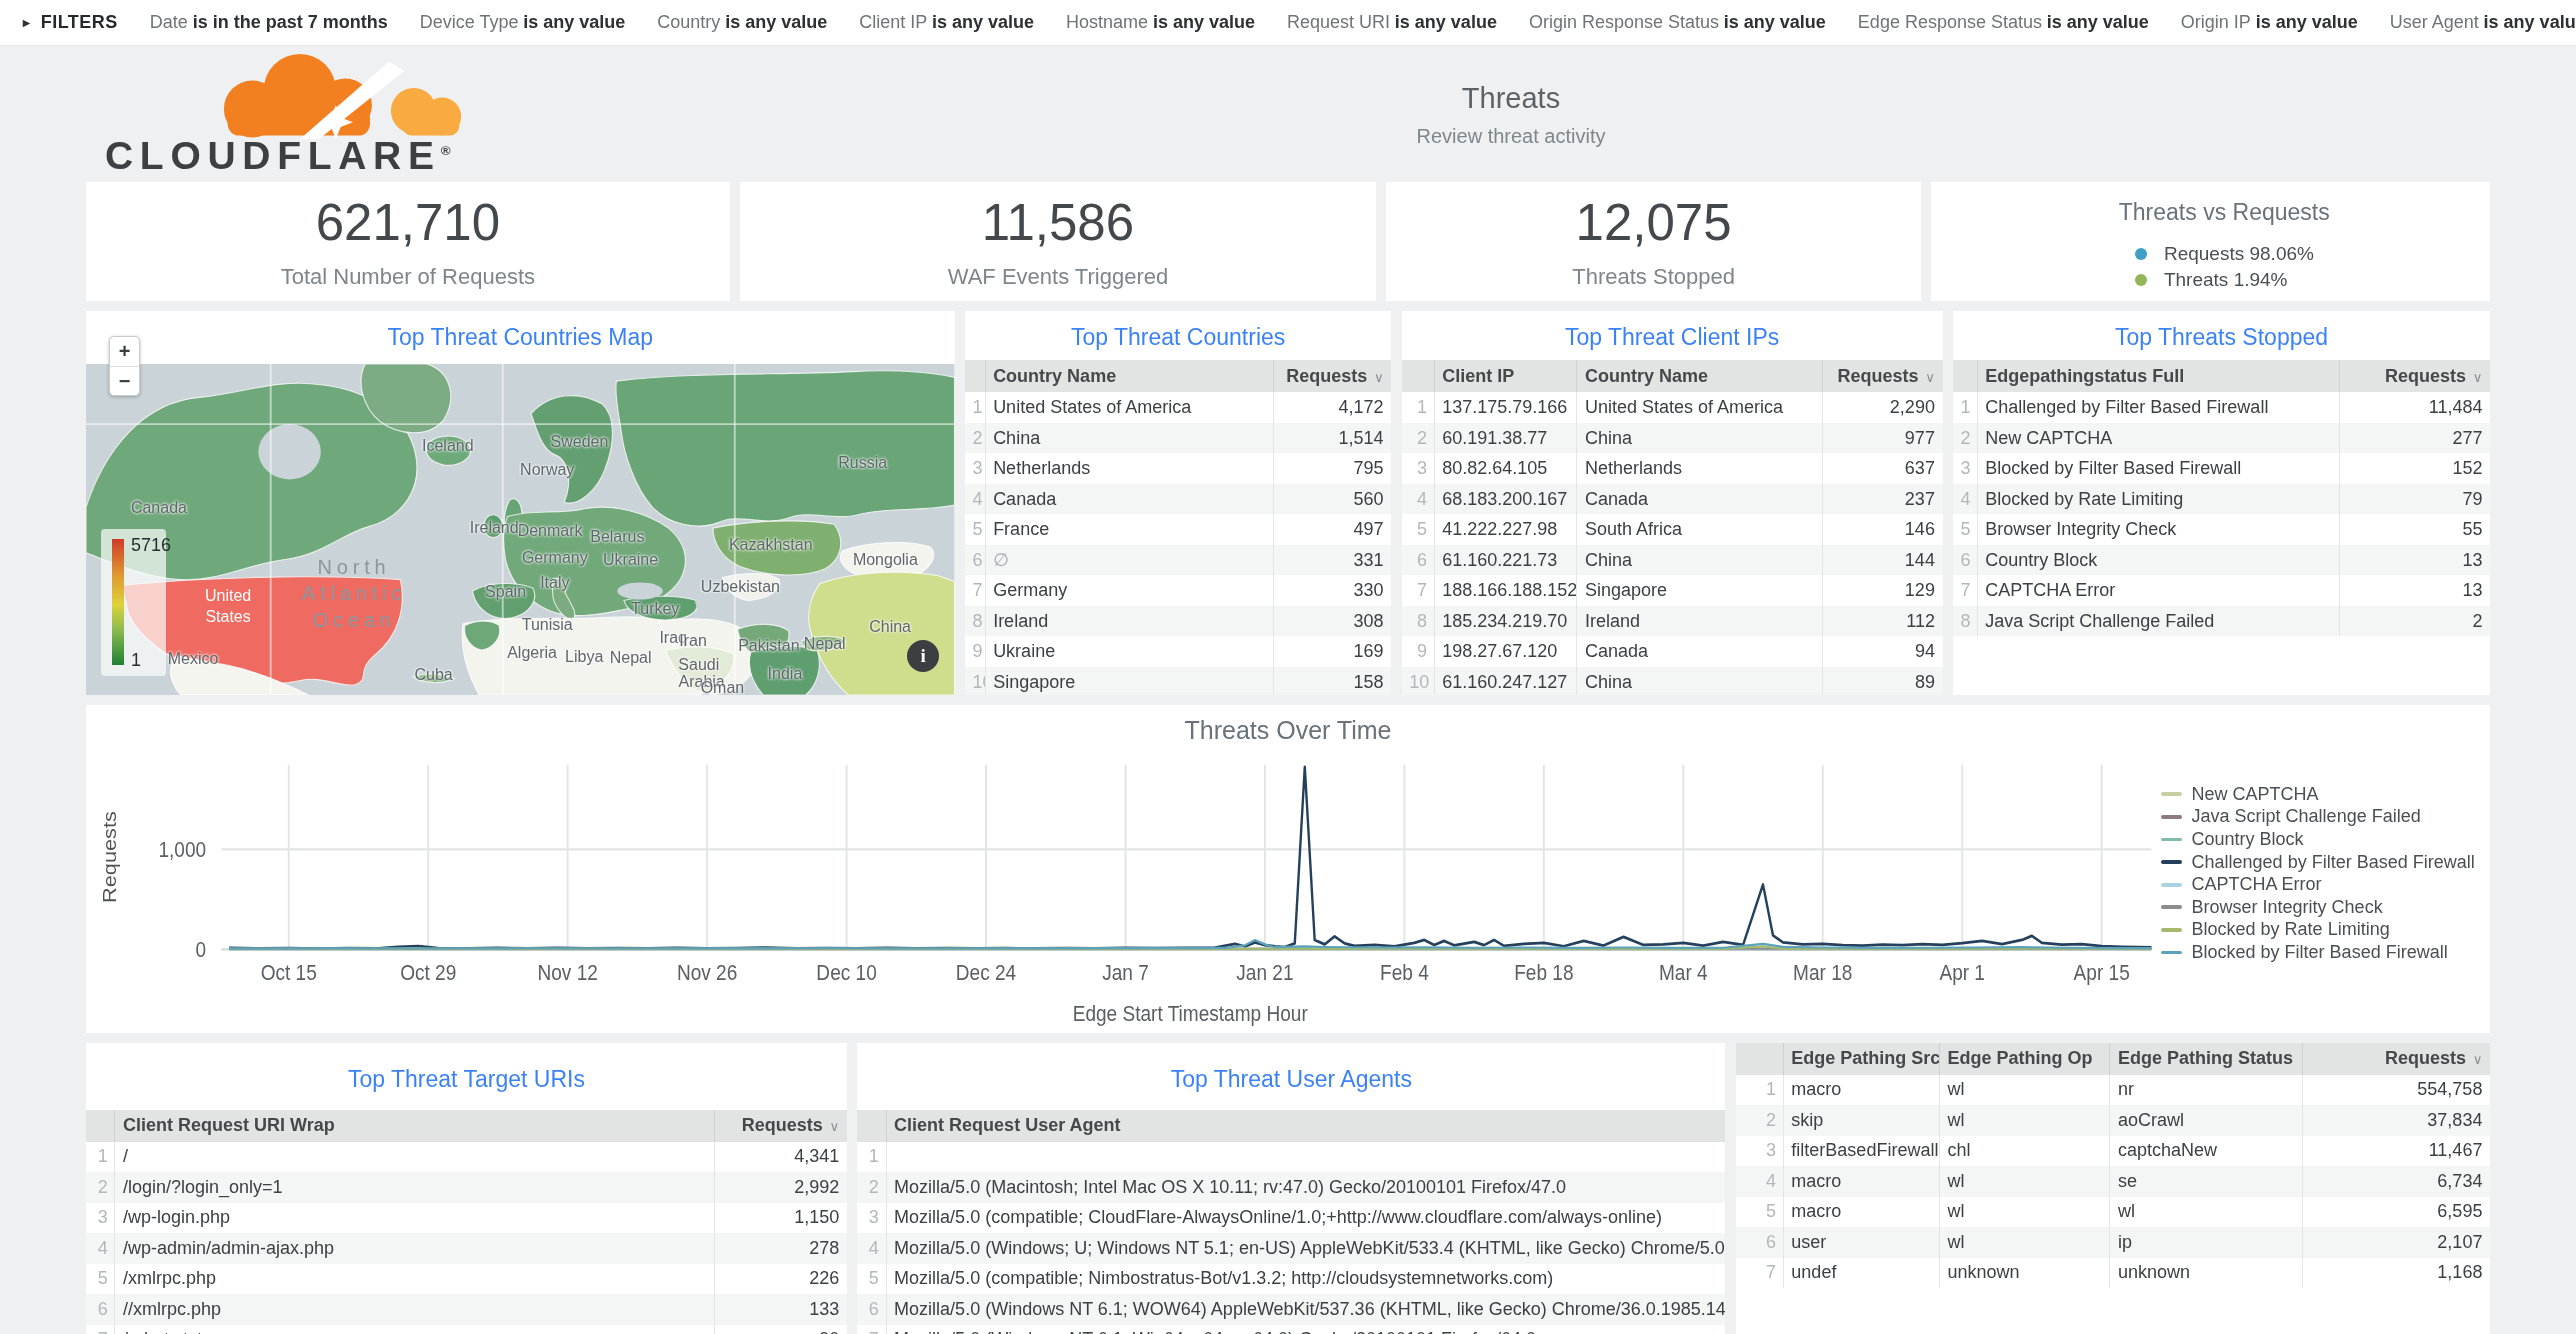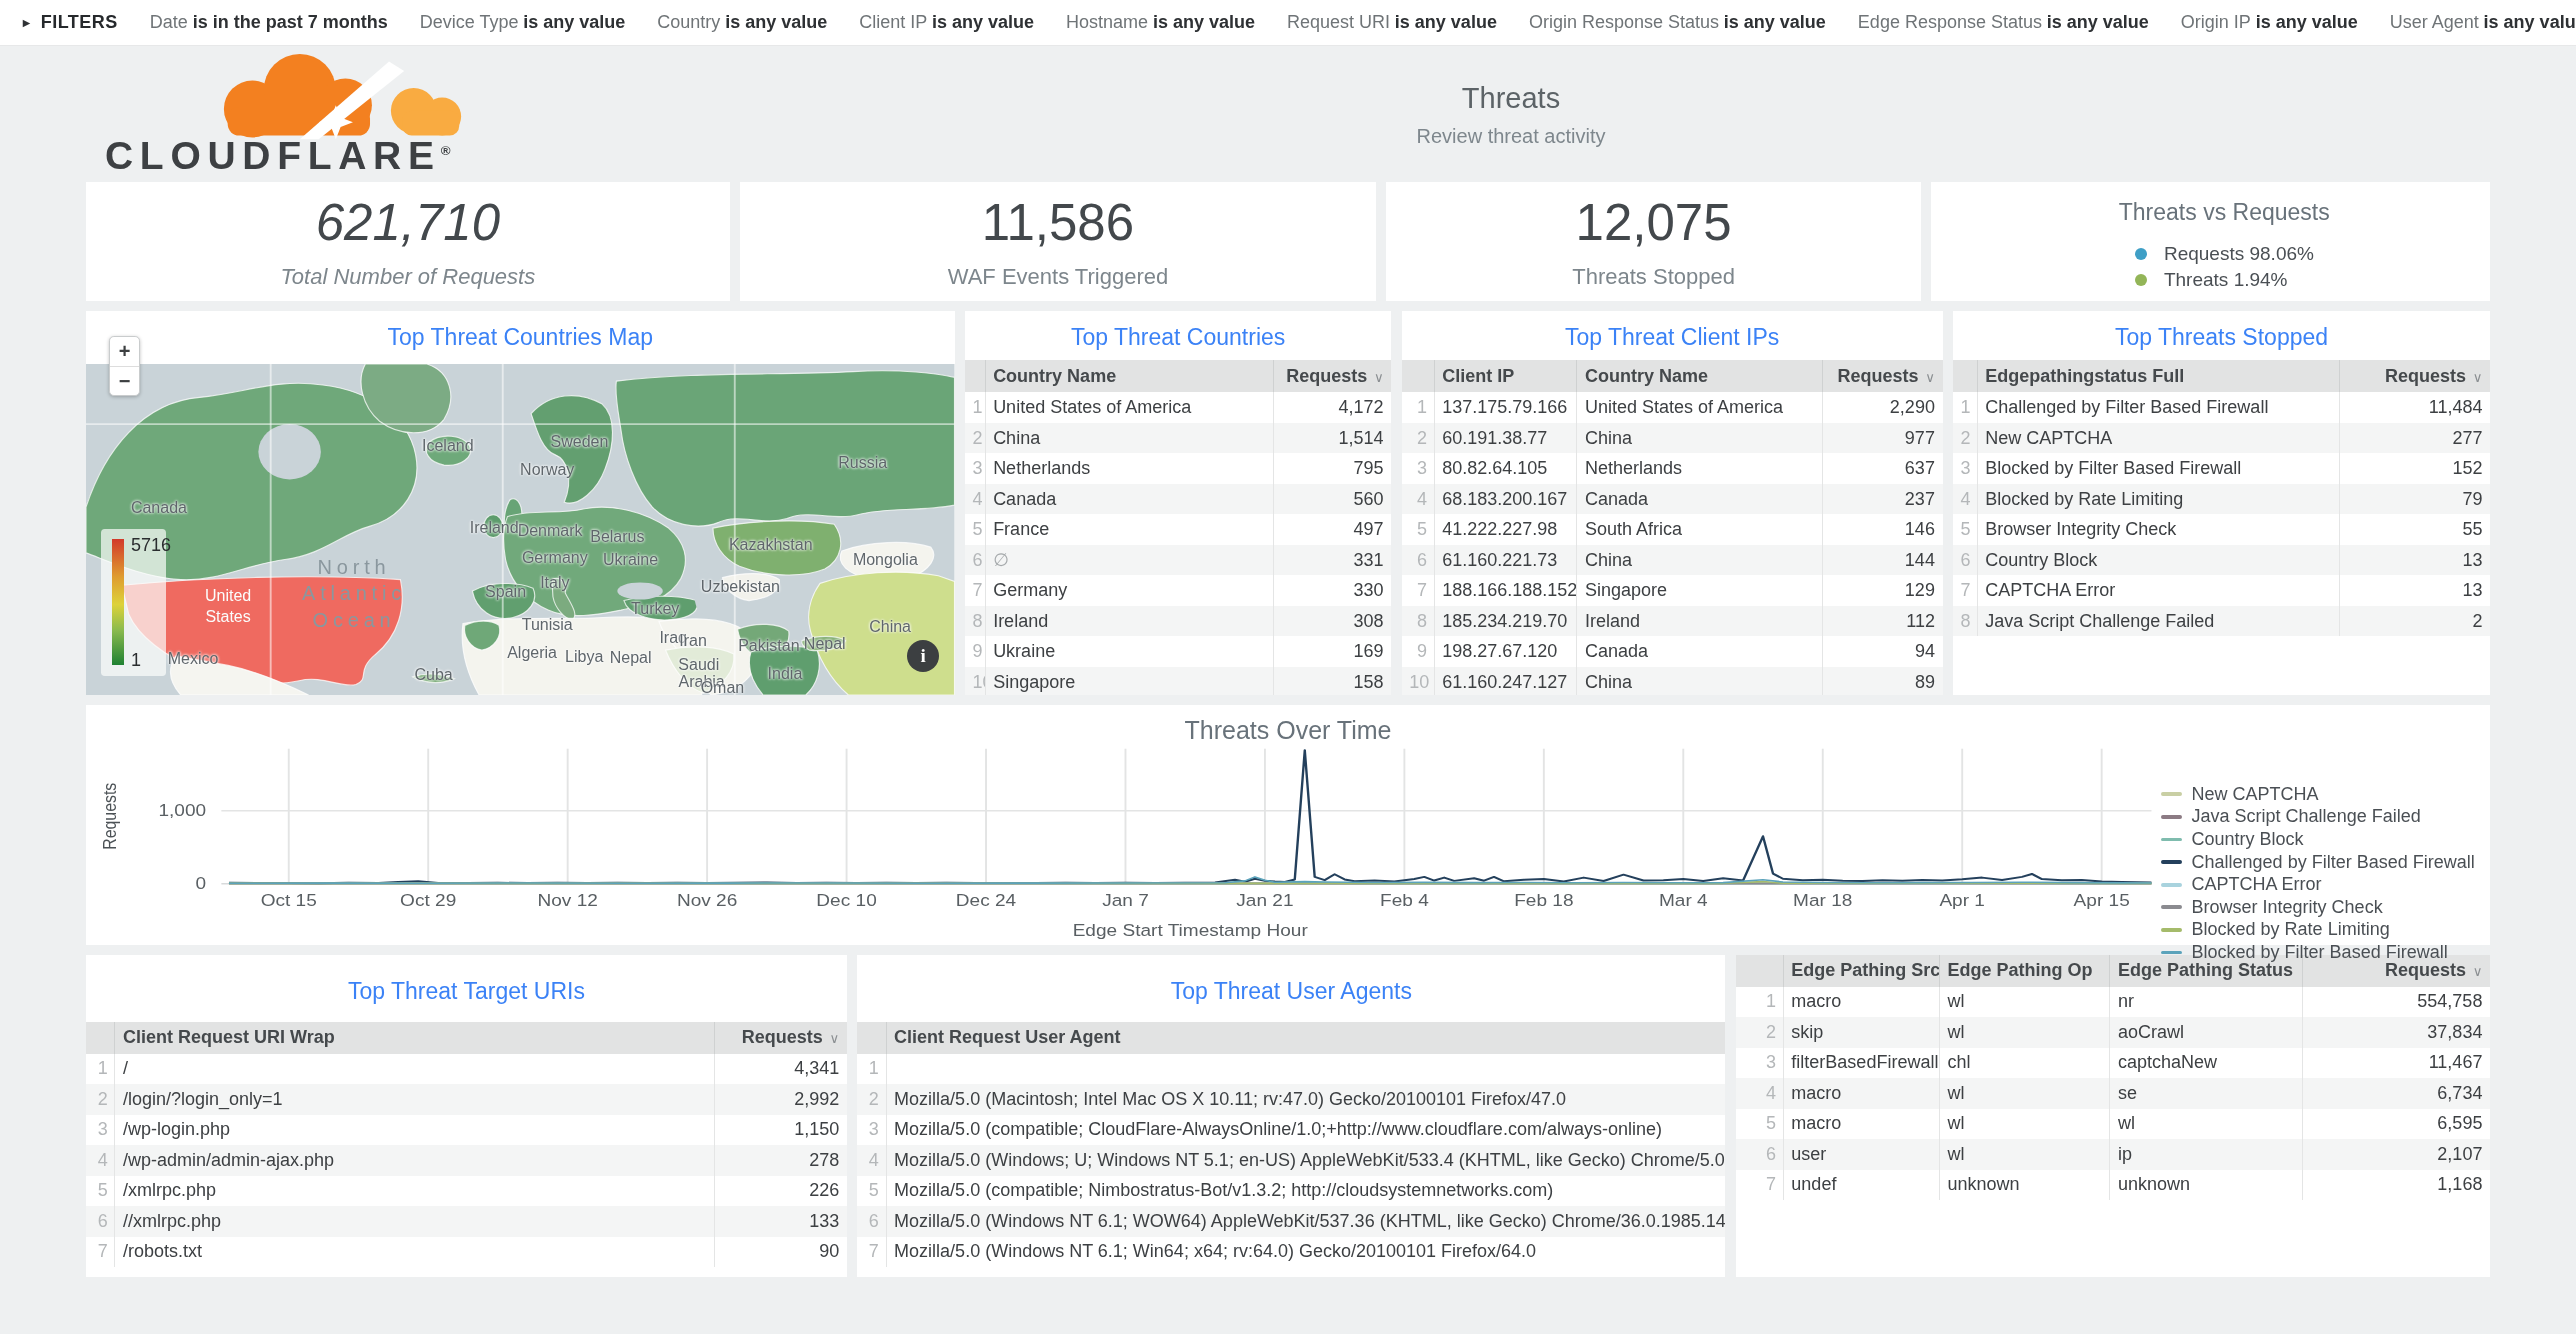--- a/index.html
+++ b/index.html
@@ -32,21 +32,21 @@
   .wordmark { position:absolute; left:0; bottom:0; font-size:39px; font-weight:bold;
     letter-spacing:6.7px; color:#3d4043; }
   .regmark { font-size:13.3px; vertical-align:super; letter-spacing:0; }
   .title-block { position:absolute; left:1511px; top:36px; transform:translateX(-50%); text-align:center; }
   .page-title { font-size:29px; color:#5c6367; }
   .page-subtitle { font-size:20px; color:#7e878d; margin-top:9.5px; }
 
   
   .stats-row { display:flex; gap:10.5px; margin:0 86px; height:119px; }
   .stat-card { display:flex; flex-direction:column; align-items:center; justify-content:center; }
-  .sc1{flex:396 0 0;font-style:italic;} .sc2{flex:391 0 0;} .sc3{flex:329 0 0;} .sc4{flex:327 0 0;}
+  .sc1{flex:396 0 0;} .sc2{flex:391 0 0;} .sc3{flex:329 0 0;} .sc4{flex:327 0 0;}
   .stat-value { font-size:51px; font-weight:300; color:#43484c; }
   .stat-label { font-size:22px; color:#7d868c; margin-top:11.4px; }
   .tvr-card { text-align:center; padding-top:17px;padding-left:27px; }
   .tvr-title { font-size:23px; color:#68727a; }
   .tvr-legend { display:inline-block; text-align:left; margin-top:15.3px; }
   .tvr-item { display:flex; align-items:center; gap:17px; font-size:19px; color:#4a4f54; line-height:26px; }
   .dot { width:12.4px; height:12.4px; border-radius:50%; flex:0 0 auto; }
 
   
   h3.ctitle { margin:13.3px 0 9.5px; text-align:center; font-size:23px; font-weight:400; color:#3b82f6; }
@@ -87,21 +87,21 @@
     background:rgba(252,253,252,.7); border-radius:3.8px; z-index:3; }
   .gradbar { position:absolute; left:10.5px; top:10.5px; bottom:10.5px; width:12.4px;
     background:linear-gradient(#d23a2a,#df9c30 30%,#ddd23a 52%,#8cbb4e 72%,#1f8132); }
   .lgmax { position:absolute; left:29.6px; top:6.7px; font-size:18px; color:#2a2d2f; }
   .lgmin { position:absolute; left:29.6px; bottom:4.8px; font-size:18px; color:#2a2d2f; }
   .infobtn { position:absolute; right:15.3px; bottom:23px; width:32px; height:32px; border-radius:50%;
     background:#3c3f41; color:#fff; text-align:center; line-height:32px; font-size:19px; font-weight:bold;
     font-family:"Liberation Serif", serif; z-index:3; cursor:pointer; }
 
   
-  .chart-card { position:relative; margin:10.5px 86px 0; height:240px; }
+  .chart-card { position:relative; margin:10.5px 86px 0; height:328px; }
   .chart-title { position:absolute; top:11.4px; left:0; right:0; text-align:center;
     font-size:25px; color:#68727a; }
   #chart-svg { position:absolute; inset:0; width:100%; height:100%; }
   .chart-legend { position:absolute; right:15.3px; top:78px; z-index:2; }
   .cl-item { height:22.6px; display:flex; align-items:center; gap:9.5px; font-size:18px; color:#4a4f54; cursor:pointer;}
   .swatch { width:21px; height:3.8px; border-radius:1.9px; flex:0 0 auto; }
 </style>
 </head>
 <body>
 

